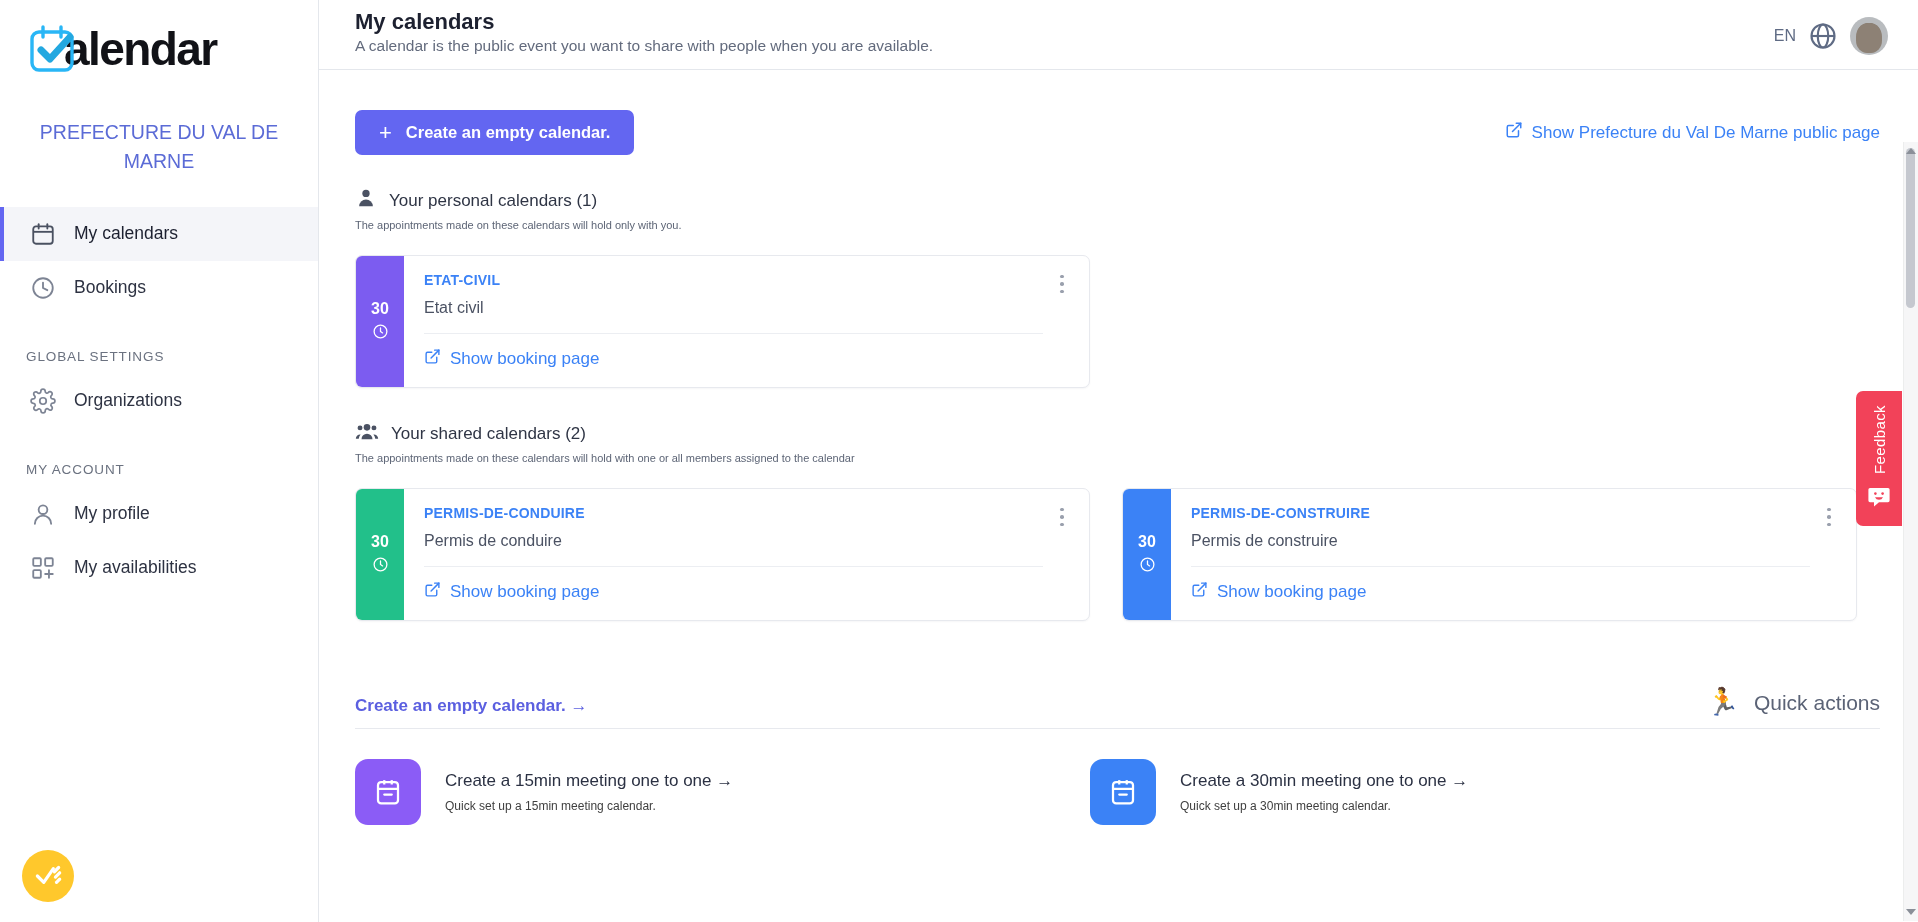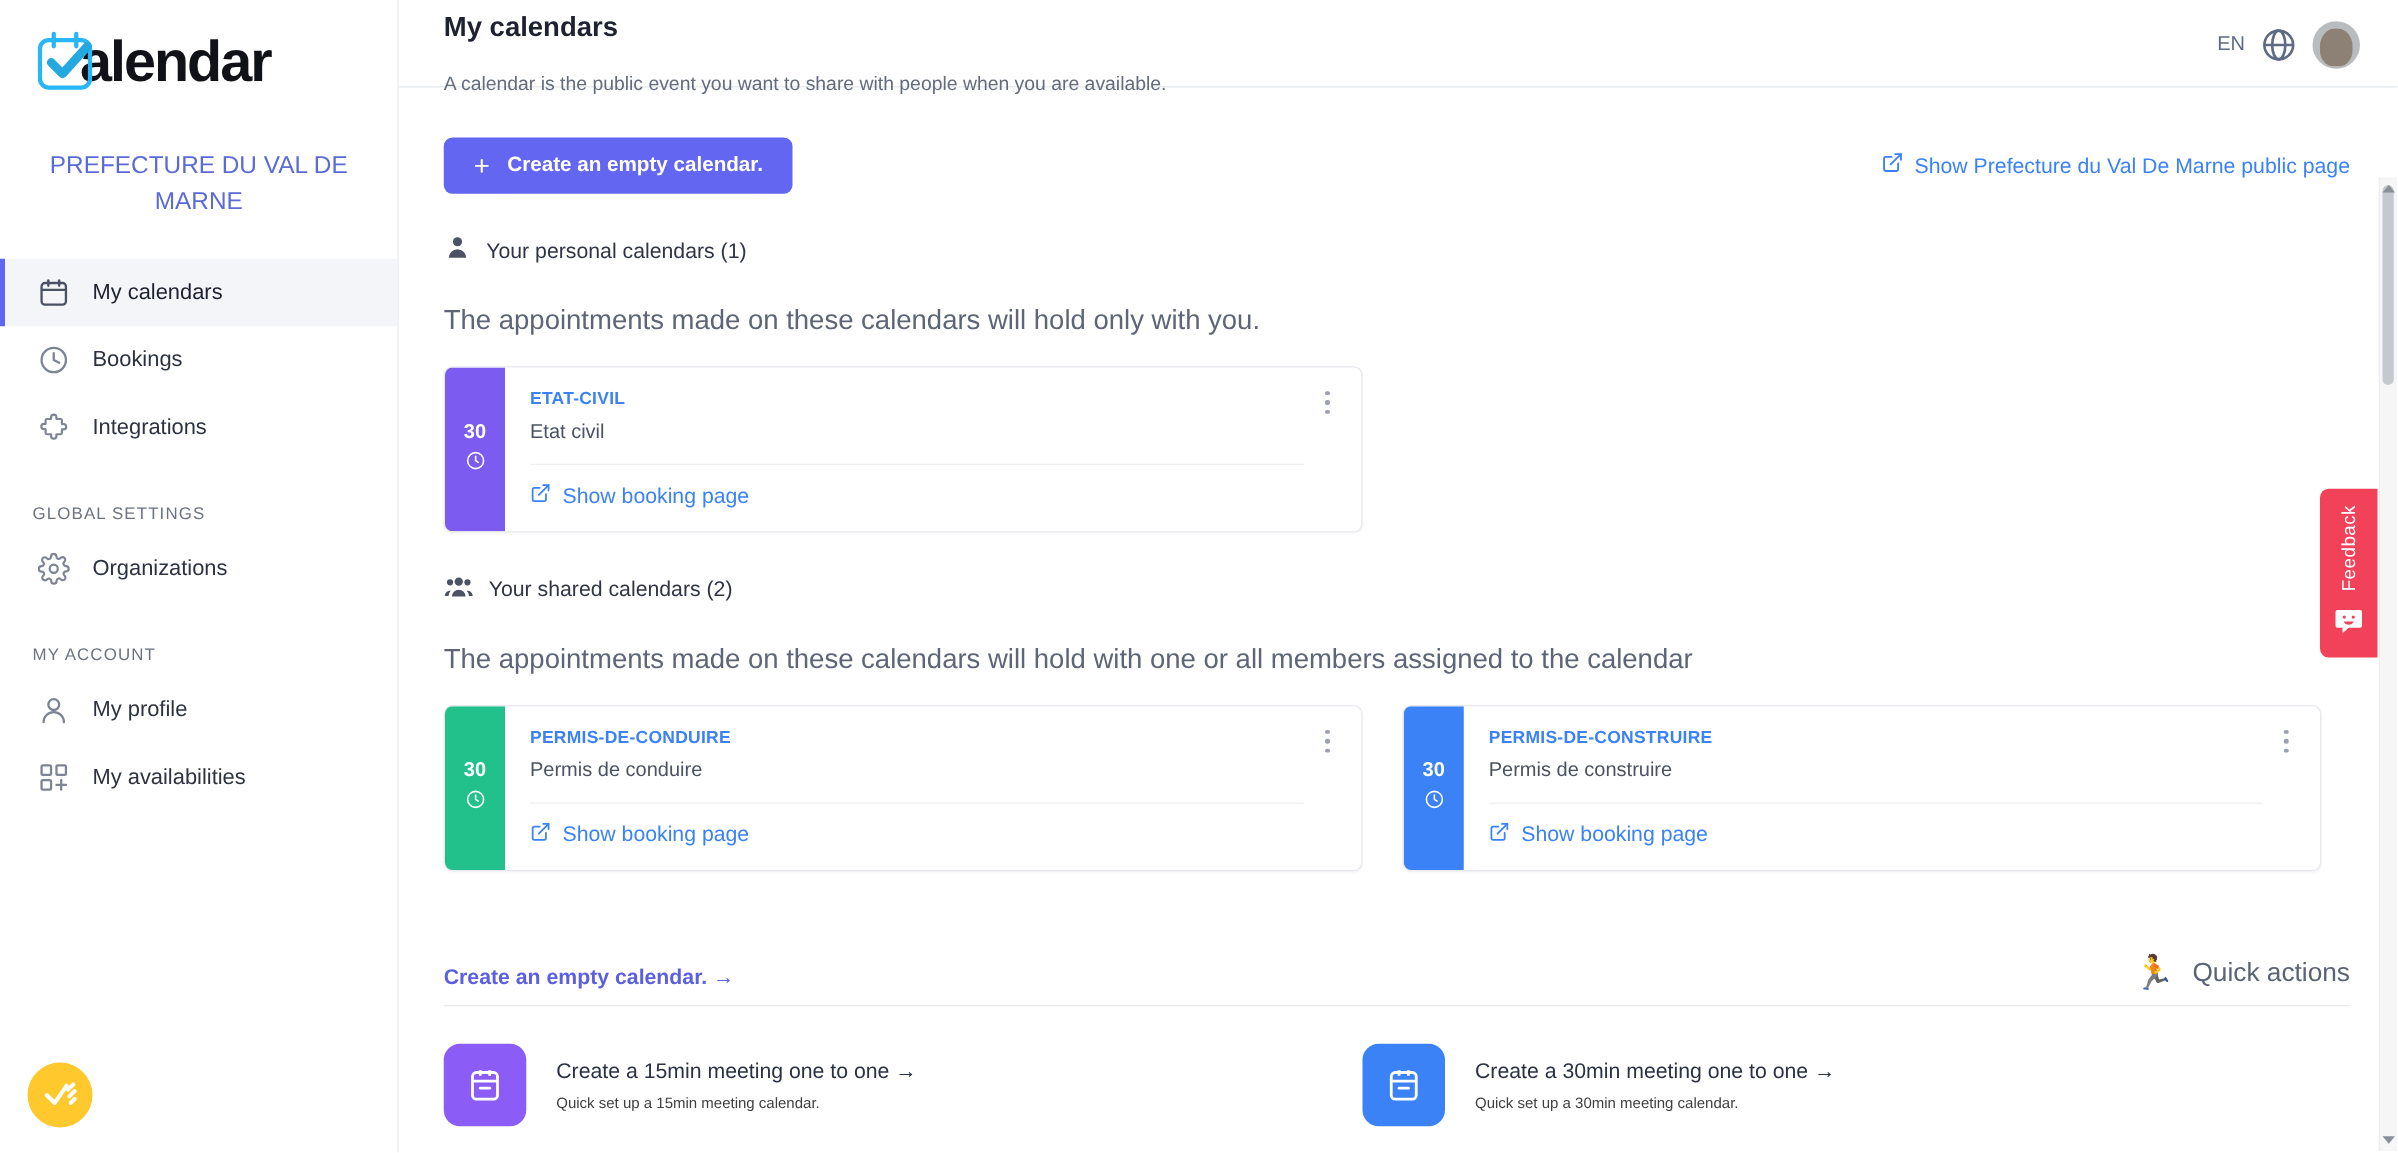--- a/index.html
+++ b/index.html
@@ -52,21 +52,21 @@
   }
 
   
   .main { flex: 1; height: 922px; position: relative; background: #fff; }
   .topbar {
     height: 70px; border-bottom: 1px solid #e4e7ec;
     display: flex; align-items: flex-start; justify-content: space-between;
     padding: 8px 30px 0 36px;
   }
   .page-title { font-size: 22px; font-weight: 600; color: #1d2130; line-height: 1.3; }
-  .page-sub { font-size: 15.5px; color: #636b7d; margin-top: 22px; text-align: center; }
+  .page-sub { font-size: 15.5px; color: #636b7d; margin-top: 0; text-align: center; }
   .topbar-right { display: flex; align-items: center; gap: 12px; padding-top: 9px; }
   .lang { font-size: 16px; color: #5f6b84; }
   .globe { width: 30px; height: 30px; cursor: pointer; }
   .avatar {
     width: 38px; height: 38px; border-radius: 50%; overflow: hidden;
     background: #b9bcbf; position: relative; cursor: pointer; flex: none;
   }
   .avatar .face {
     position: absolute; left: 50%; top: 56%; transform: translate(-50%,-50%);
     width: 26px; height: 30px; border-radius: 46% 46% 42% 42%;
@@ -103,21 +103,21 @@
   .btn-primary .plus { font-size: 22px; font-weight: 400; line-height: 1; }
   .link-blue {
     display: inline-flex; align-items: center; gap: 9px;
     color: #3b82f6; font-size: 17px; cursor: pointer; text-decoration: none;
   }
 
   .section-head {
     display: flex; align-items: center; gap: 12px;
     margin-top: 32px; font-size: 17px; color: #2f3545;
   }
-  .section-desc { margin-top: 29px; font-size: 22px; color: #5d6576; }
+  .section-desc { margin-top: 5px; font-size: 11px; color: #5d6576; }
 
   .cards { display: flex; gap: 32px; margin-top: 24px; }
   .card {
     width: 735px; min-height: 133px; background: #fff;
     border: 1px solid #e7e9ee; border-radius: 7px;
     display: flex; overflow: hidden; box-shadow: 0 1px 2px rgba(16,24,40,.04);
   }
   .card-band {
     width: 48px; flex: none; display: flex; flex-direction: column;
     align-items: center; justify-content: center; gap: 5px;
@@ -206,28 +206,20 @@
       <div class="nav-item">
         <span class="ico">
           <svg viewBox="0 0 24 24" width="26" height="26" fill="none" stroke="#7d8494" stroke-width="1.7">
             <circle cx="12" cy="12" r="9"></circle>
             <polyline points="12,7 12,12 16,14" stroke-linecap="round" stroke-linejoin="round"></polyline>
           </svg>
         </span>
         <span>Bookings</span>
       </div>
 
-      <div class="nav-item">
-        <span class="ico">
-          <svg viewBox="0 0 24 24" width="26" height="26" fill="none" stroke="#7d8494" stroke-width="1.6">
-            <path d="M10 4.5a2 2 0 0 1 4 0c0 .9-.4 1.2.3 1.2H17a1 1 0 0 1 1 1v2.4c0 .7.3.3 1.2.3a2 2 0 0 1 0 4c-.9 0-1.2-.4-1.2.3V16a1 1 0 0 1-1 1h-2.7c-.7 0-.3.3-.3 1.2a2 2 0 0 1-4 0c0-.9.4-1.2-.3-1.2H7a1 1 0 0 1-1-1v-2.4c0-.7-.3-.3-1.2-.3a2 2 0 0 1 0-4c.9 0 1.2.4 1.2-.3V6.7a1 1 0 0 1 1-1h2.7c.7 0 .3-.3.3-1.2z"></path>
-          </svg>
-        </span>
-        <span>Integrations</span>
-      </div>
 
       <div class="nav-group-title">GLOBAL SETTINGS</div>
 
       <div class="nav-item">
         <span class="ico">
           <svg viewBox="0 0 24 24" width="26" height="26" fill="none" stroke="#7d8494" stroke-width="1.6">
             <circle cx="12" cy="12" r="3"></circle>
             <path d="M19.4 15a1.6 1.6 0 0 0 .3 1.8l.1.1a2 2 0 1 1-2.8 2.8l-.1-.1a1.6 1.6 0 0 0-1.8-.3 1.6 1.6 0 0 0-1 1.5V21a2 2 0 1 1-4 0v-.1A1.6 1.6 0 0 0 9 19.4a1.6 1.6 0 0 0-1.8.3l-.1.1a2 2 0 1 1-2.8-2.8l.1-.1a1.6 1.6 0 0 0 .3-1.8 1.6 1.6 0 0 0-1.5-1H3a2 2 0 1 1 0-4h.1A1.6 1.6 0 0 0 4.6 9a1.6 1.6 0 0 0-.3-1.8l-.1-.1a2 2 0 1 1 2.8-2.8l.1.1a1.6 1.6 0 0 0 1.8.3H9a1.6 1.6 0 0 0 1-1.5V3a2 2 0 1 1 4 0v.1a1.6 1.6 0 0 0 1 1.5 1.6 1.6 0 0 0 1.8-.3l.1-.1a2 2 0 1 1 2.8 2.8l-.1.1a1.6 1.6 0 0 0-.3 1.8V9a1.6 1.6 0 0 0 1.5 1H21a2 2 0 1 1 0 4h-.1a1.6 1.6 0 0 0-1.5 1z"></path>
           </svg>
         </span>

